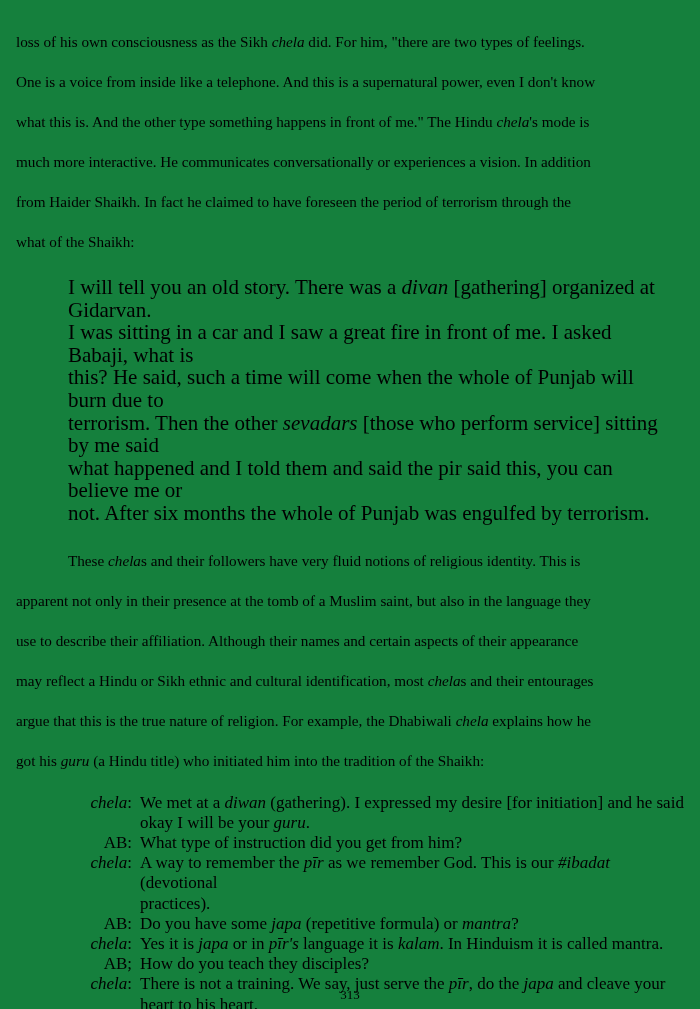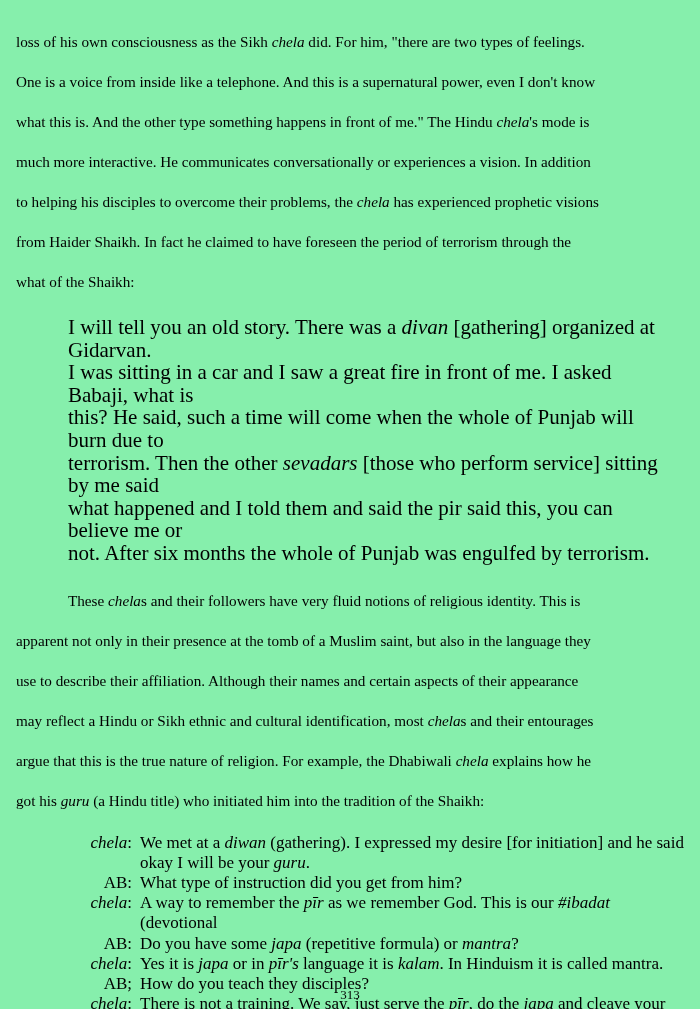--- a/index.html
+++ b/index.html
@@ -10,21 +10,21 @@
   }
   body {
     font-family: "Liberation Serif", "DejaVu Serif", serif;
     color: #000000;
   }
   .page {
     position: relative;
     width: 700px;
     height: 1009px;
     margin: 0 auto;
-    background: #86efac;
+    background: #15803d;
     overflow: hidden;
     box-sizing: border-box;
   }
   .textblock {
     position: absolute;
     left: 16px;
     top: 22px;
     width: 668px;
   }
   
@@ -99,21 +99,20 @@
 
 <div class="page">
 
   <div class="textblock">
 
     <div class="body-para">
         <span class="ln">loss of his own consciousness as the Sikh <i>chela</i> did.  For him, "there are two types of feelings.</span>
         <span class="ln">One is a voice from inside like a telephone.  And this is a supernatural power, even I don't know</span>
         <span class="ln">what this is.  And the other type something happens in front of me."  The Hindu <i>chela</i>'s mode is</span>
         <span class="ln">much more interactive.  He communicates conversationally or experiences a vision.  In addition</span>
-        <span class="ln">to helping his disciples to overcome their problems, the <i>chela</i> has experienced prophetic visions</span>
         <span class="ln">from Haider Shaikh.  In fact he claimed to have foreseen the period of terrorism through the</span>
         <span class="ln">what of the Shaikh:</span>
       </div>
 
     <div class="spacer-quote-top"></div>
 
     <blockquote class="blockquote">
         <span class="ln">I will tell you an old story.  There was a <i>divan</i> [gathering] organized at Gidarvan.</span>
         <span class="ln">I was sitting in a car and I saw a great fire in front of me.  I asked Babaji, what is</span>
         <span class="ln">this?  He said, such a time will come when the whole of Punjab will burn due to</span>
@@ -146,20 +145,21 @@
         <div class="turn">
           <div class="speaker">AB:</div>
           <div class="speech">
             <span class="ln">What type of instruction did you get from him?</span>
           </div>
         </div>
         <div class="turn">
           <div class="speaker"><i>chela</i>:</div>
           <div class="speech">
             <span class="ln">A way to remember the <i>pīr</i> as we remember God.  This is our <i>#ibadat</i> (devotional</span>
+            <span class="ln">practices).</span>
           </div>
         </div>
         <div class="turn">
           <div class="speaker">AB:</div>
           <div class="speech">
             <span class="ln">Do you have some <i>japa</i> (repetitive formula) or <i>mantra</i>?</span>
           </div>
         </div>
         <div class="turn">
           <div class="speaker"><i>chela</i>:</div>

